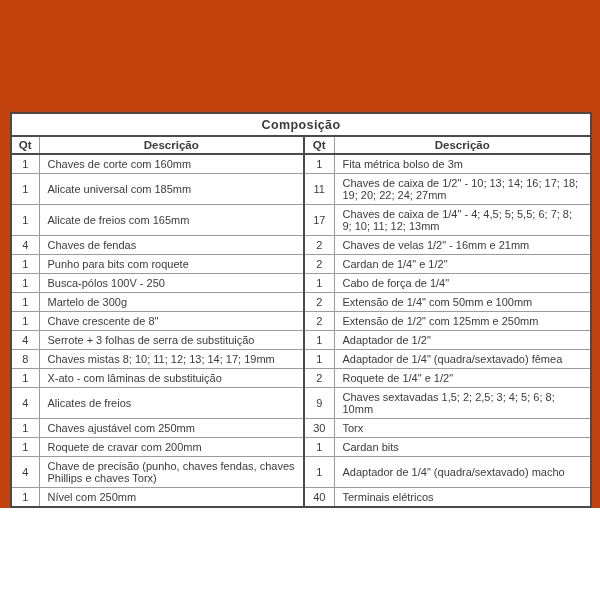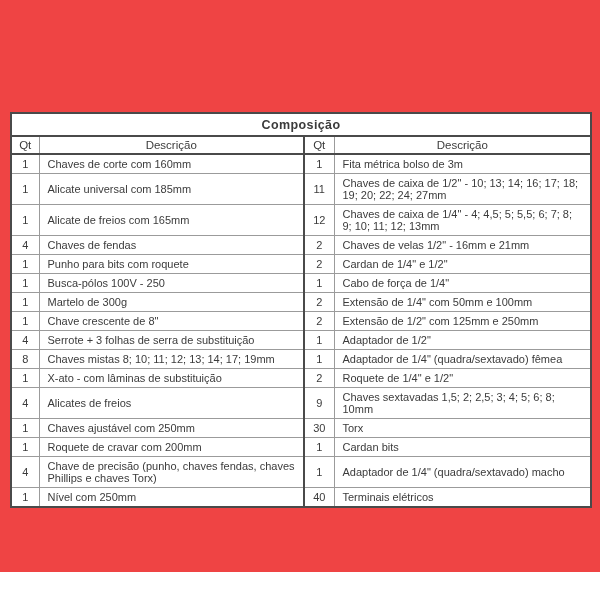--- a/index.html
+++ b/index.html
@@ -4,22 +4,22 @@
 <style>
   html, body {
     margin: 0;
     padding: 0;
     background: #ffffff;
     font-family: "Liberation Sans", sans-serif;
   }
   .page {
     position: relative;
     width: 600px;
-    height: 572px;
-    background: #ef4444;
+    height: 508px;
+    background: #c2410c;
     overflow: hidden;
   }
   table.comp {
     position: absolute;
     left: 10px;
     top: 112px;
     width: 580px;
     border-collapse: collapse;
     table-layout: fixed;
     color: #3b3b3b;
@@ -29,21 +29,21 @@
     font-size: 12.5px;
     font-weight: bold;
     text-align: center;
     letter-spacing: 0.4px;
     padding: 4px 0 3px 0;
     border: 2px solid #4a4a4a;
     background: #ffffff;
   }
   tr.header-row th {
     font-size: 11.5px;
-    font-weight: normal;
+    font-weight: bold;
     text-align: center;
     padding: 2px 0;
     border: 1px solid #9b9b9b;
     border-top: 2px solid #4a4a4a;
     border-bottom: 2px solid #4a4a4a;
     background: #ffffff;
   }
   td {
     border: 1px solid #9b9b9b;
     font-size: 11px;
@@ -102,21 +102,21 @@
   </tr>
         <tr>
     <td class="qt">1</td>
     <td class="desc">Alicate universal com 185mm</td>
     <td class="qt mid">11</td>
     <td class="desc">Chaves de caixa de 1/2" - 10; 13; 14; 16; 17; 18; 19; 20; 22; 24; 27mm</td>
   </tr>
         <tr>
     <td class="qt">1</td>
     <td class="desc">Alicate de freios com 165mm</td>
-    <td class="qt mid">12</td>
+    <td class="qt mid">17</td>
     <td class="desc">Chaves de caixa de 1/4" - 4; 4,5; 5; 5,5; 6; 7; 8; 9; 10; 11; 12; 13mm</td>
   </tr>
         <tr>
     <td class="qt">4</td>
     <td class="desc">Chaves de fendas</td>
     <td class="qt mid">2</td>
     <td class="desc">Chaves de velas 1/2" - 16mm e 21mm</td>
   </tr>
         <tr>
     <td class="qt">1</td>

